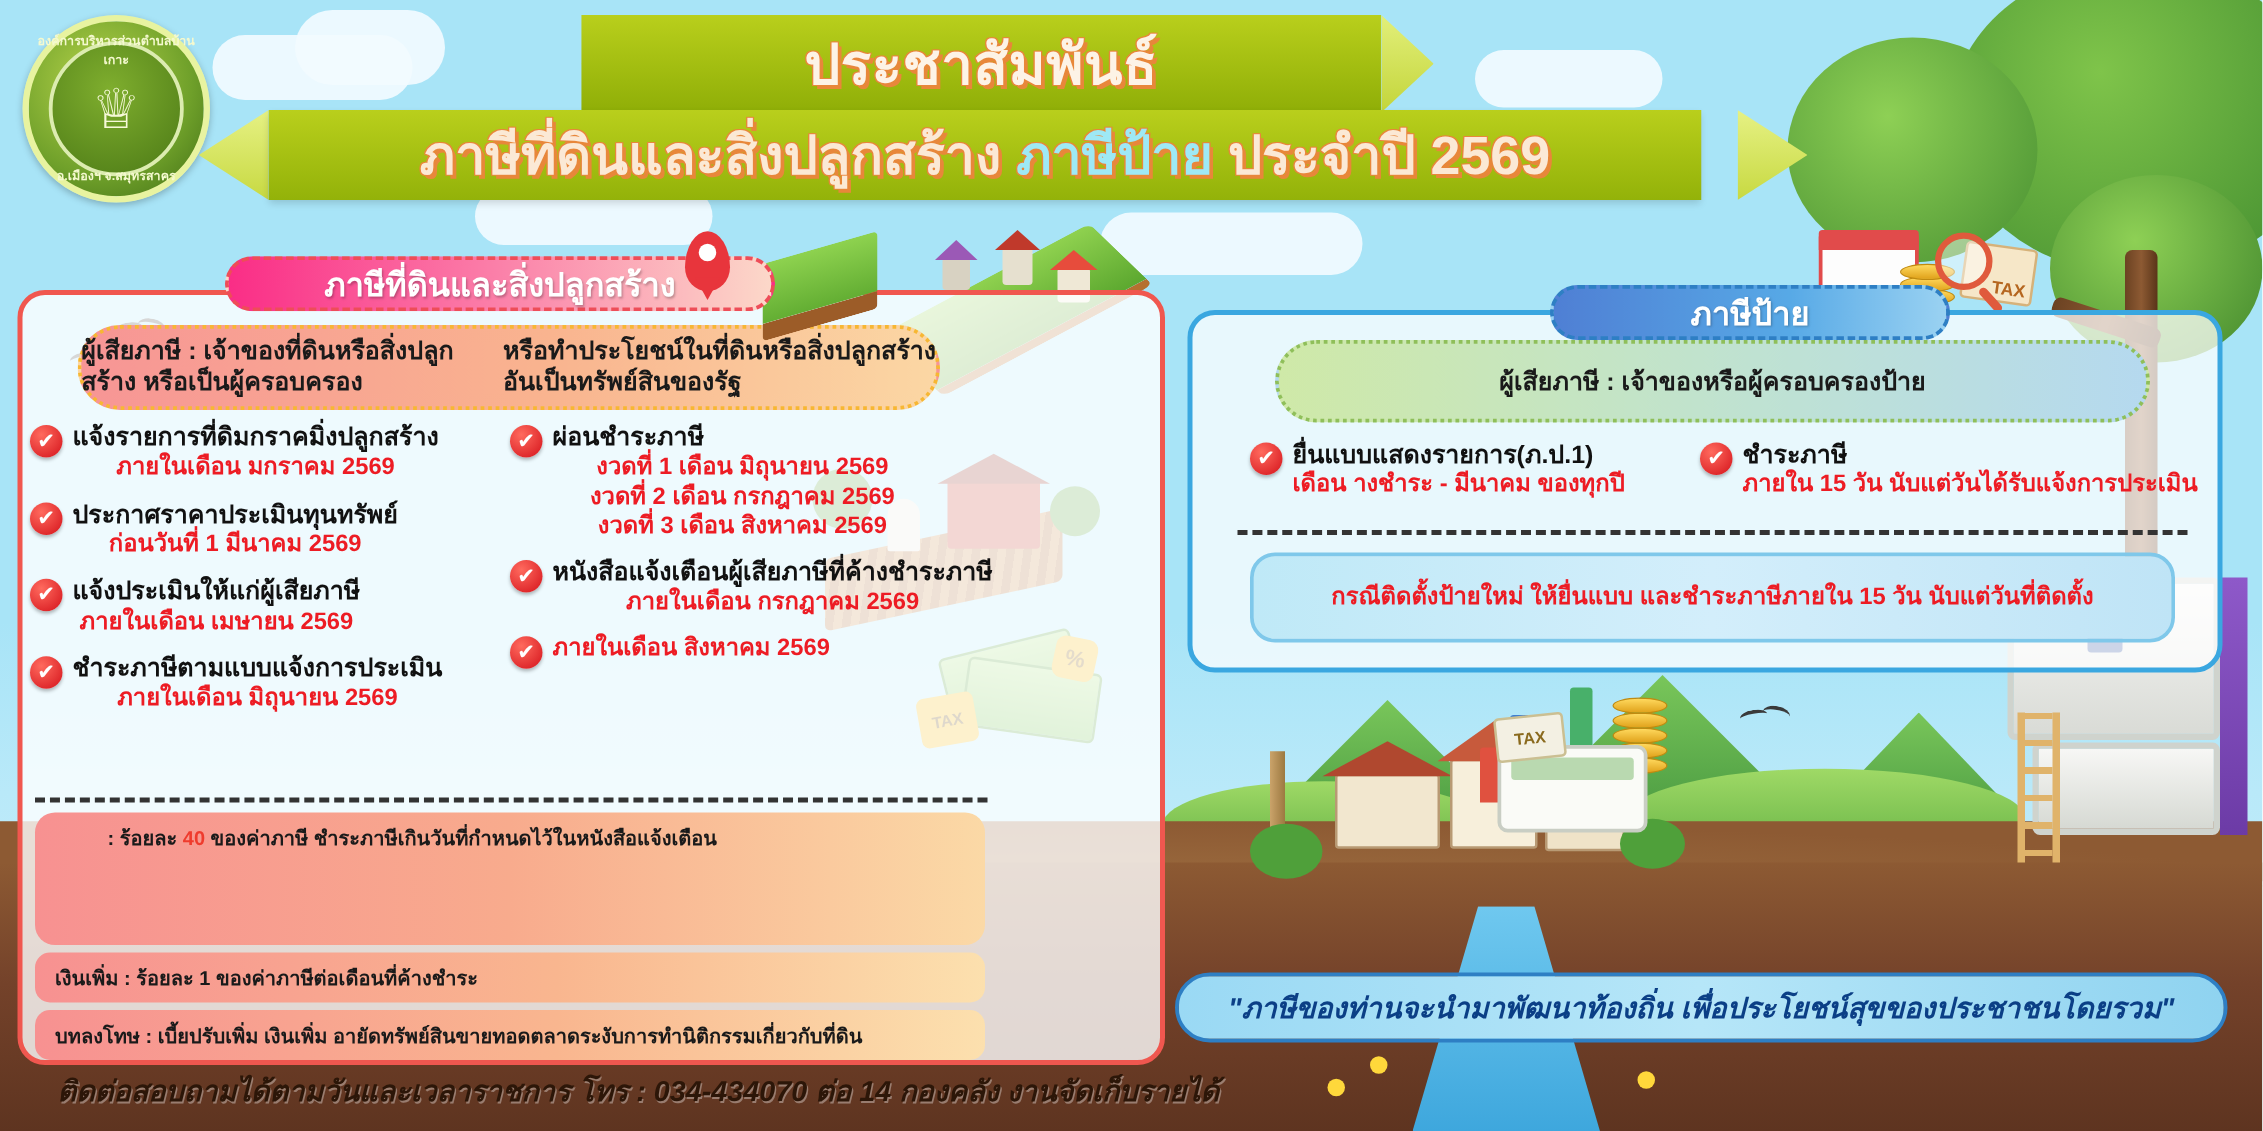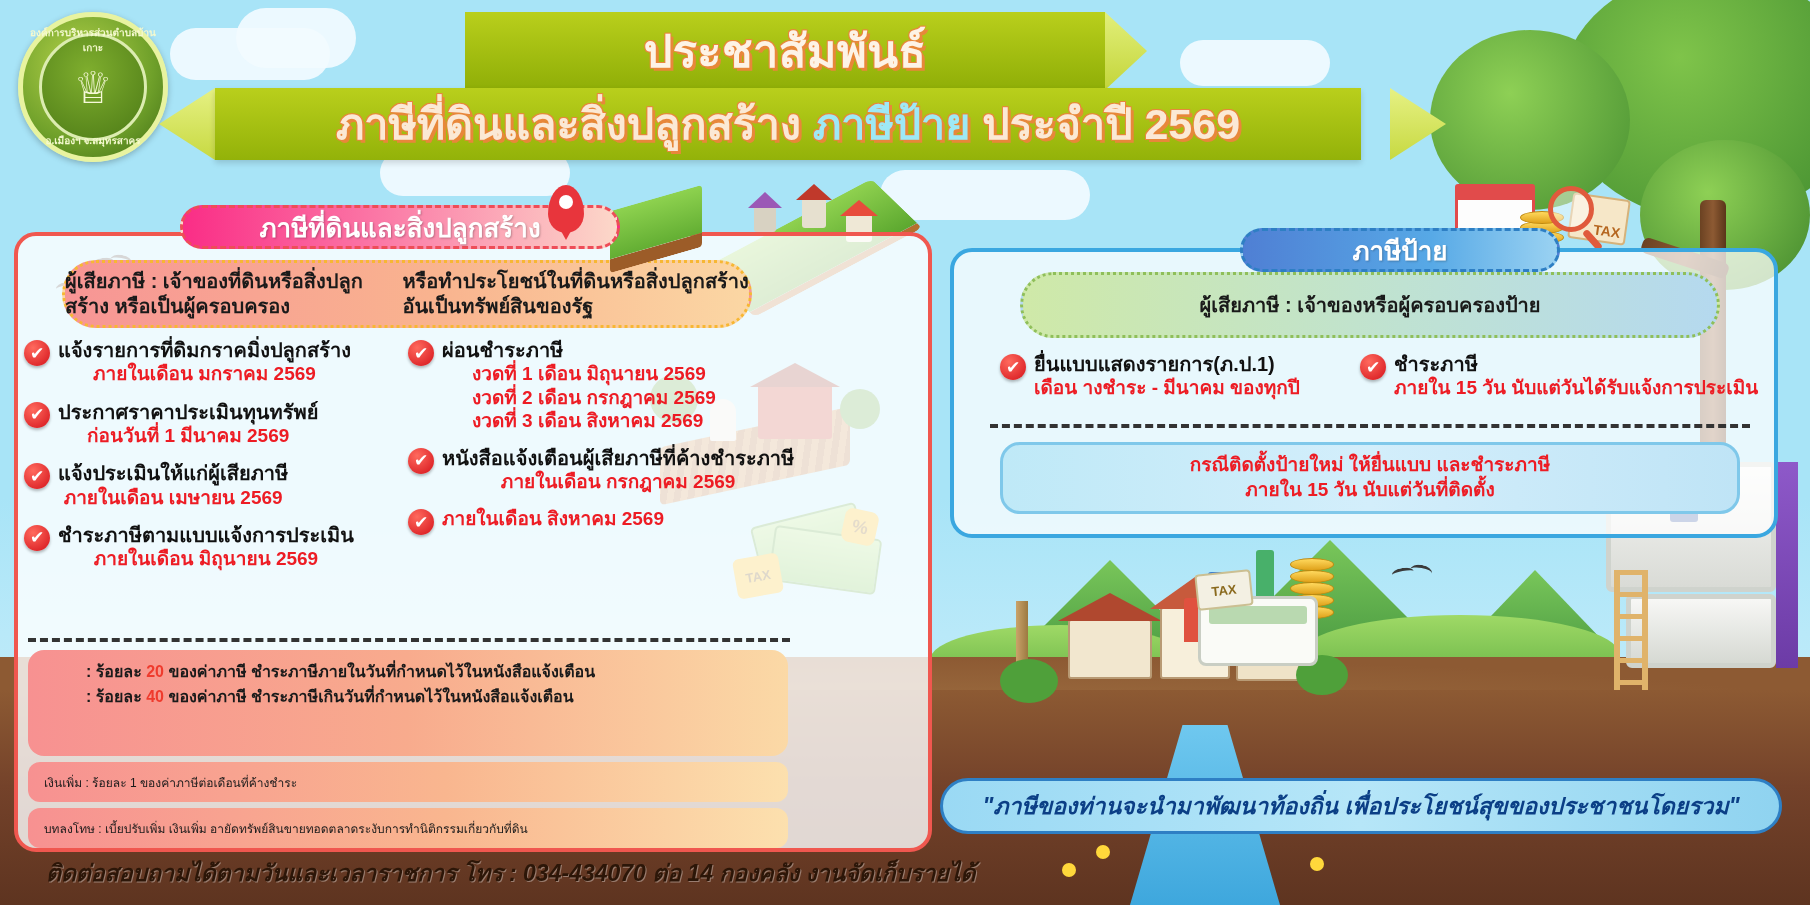--- a/index.html
+++ b/index.html
@@ -148,21 +148,21 @@
   .chk {
     flex: 0 0 auto; width: 26px; height: 26px; border-radius: 50%;
     background: radial-gradient(circle at 35% 30%, #ff6a5e, #d4121a);
     color: #fff; font-size: 17px; font-weight: bold;
     display: flex; align-items: center; justify-content: center;
     box-shadow: 0 2px 3px rgba(0,0,0,.28); margin-top: 2px;
   }
   .chk-body { line-height: 1.22; }
   .chk-title { font-size: 20px; font-weight: bold; color: #111; white-space: nowrap; }
   .chk-sub { font-size: 19px; font-weight: bold; color: #ed1c24; white-space: nowrap; text-align: center; }
-  .chk-sub.ind { text-align: left; padding-left: 30px; }
+  .chk-sub.ind { text-align: center; padding-left: 30px; }
 
   .dash-sep {
     position: absolute; height: 0; border-top: 4px dashed #333;
   }
   .box-penalty {
     position: absolute; left: 28px; top: 650px; width: 760px; height: 106px;
     border-radius: 16px;
     background: linear-gradient(90deg,#f79191 0%, #f8ab8d 50%, #fbd9a6 100%);
     padding: 10px 16px;
   }
@@ -175,21 +175,21 @@
     border-radius: 12px;
     background: linear-gradient(90deg,#f79191 0%, #f9b68f 55%, #fce0ae 100%);
     display: flex; align-items: center; padding-left: 16px;
   }
   .box-penal2 {
     position: absolute; left: 28px; top: 808px; width: 760px; height: 40px;
     border-radius: 12px;
     background: linear-gradient(90deg,#f79191 0%, #f9b68f 55%, #fce0ae 100%);
     display: flex; align-items: center; padding-left: 16px;
   }
-  .box-extra span, .box-penal2 span { font-size: 12px; font-weight: normal; color: #1a1a1a; }
+  .box-extra span, .box-penal2 span { font-size: 16px; font-weight: bold; color: #1a1a1a; }
 
   
   .card-right {
     position: absolute; left: 950px; top: 248px; width: 828px; height: 290px;
     border: 4px solid #3aa7e0; border-radius: 22px;
     background: rgba(255,255,255,.74);
   }
   .pill-right {
     position: absolute; left: 1240px; top: 228px; width: 320px; height: 44px;
     border-radius: 22px;
@@ -207,21 +207,21 @@
     border-radius: 33px; border: 3px dotted #8fbf5a;
     background: linear-gradient(90deg,#cfe9a8 0%, #bfe2d2 55%, #b5d9ef 100%);
     display: flex; align-items: center; justify-content: center;
     z-index: 5;
   }
   .box-taxpayer-right span { font-size: 20px; font-weight: bold; color: #1a1a1a; }
   .box-note-right {
     position: absolute; left: 1000px; top: 442px; width: 740px; height: 72px;
     border-radius: 20px; border: 3px solid #7fc8ea;
     background: linear-gradient(90deg,#bfe9f7 0%, #d3eefb 50%, #bfe4f6 100%);
-    display: flex; flex-direction: column; align-items: center; justify-content: center;
+    display: flex; flex-direction: row; align-items: center; justify-content: center;
   }
   .box-note-right div { font-size: 19px; font-weight: bold; color: #ed1c24; line-height: 1.3; }
 
   .quote-bar {
     position: absolute; left: 940px; top: 778px; width: 842px; height: 56px;
     border-radius: 28px; border: 3px solid #2e7fc4;
     background: linear-gradient(90deg,#9ad9f4 0%, #b6e6f8 50%, #8fd3f0 100%);
     display: flex; align-items: center; justify-content: center;
   }
   .quote-bar span {
@@ -627,25 +627,20 @@
         <div class="chk-sub">ภายในเดือน สิงหาคม 2569</div>
       </div>
     </div>
   </div>
 
   <div class="dash-sep" style="left:28px;top:638px;width:762px;"></div>
 
   <div class="box-penalty">
     <p class="ind">
       <span>: ร้อยละ</span>
-      <span class="num">20</span>
-      <span>ของค่าภาษี ชำระภาษีภายในวันที่กำหนดไว้ในหนังสือแจ้งเตือน</span>
-    </p>
-    <p class="ind">
-      <span>: ร้อยละ</span>
       <span class="num">40</span>
       <span>ของค่าภาษี ชำระภาษีเกินวันที่กำหนดไว้ในหนังสือแจ้งเตือน</span>
     </p>
   </div>
 
   <div class="box-extra">
     <span>เงินเพิ่ม : ร้อยละ 1 ของค่าภาษีต่อเดือนที่ค้างชำระ</span>
   </div>
 
   <div class="box-penal2">

